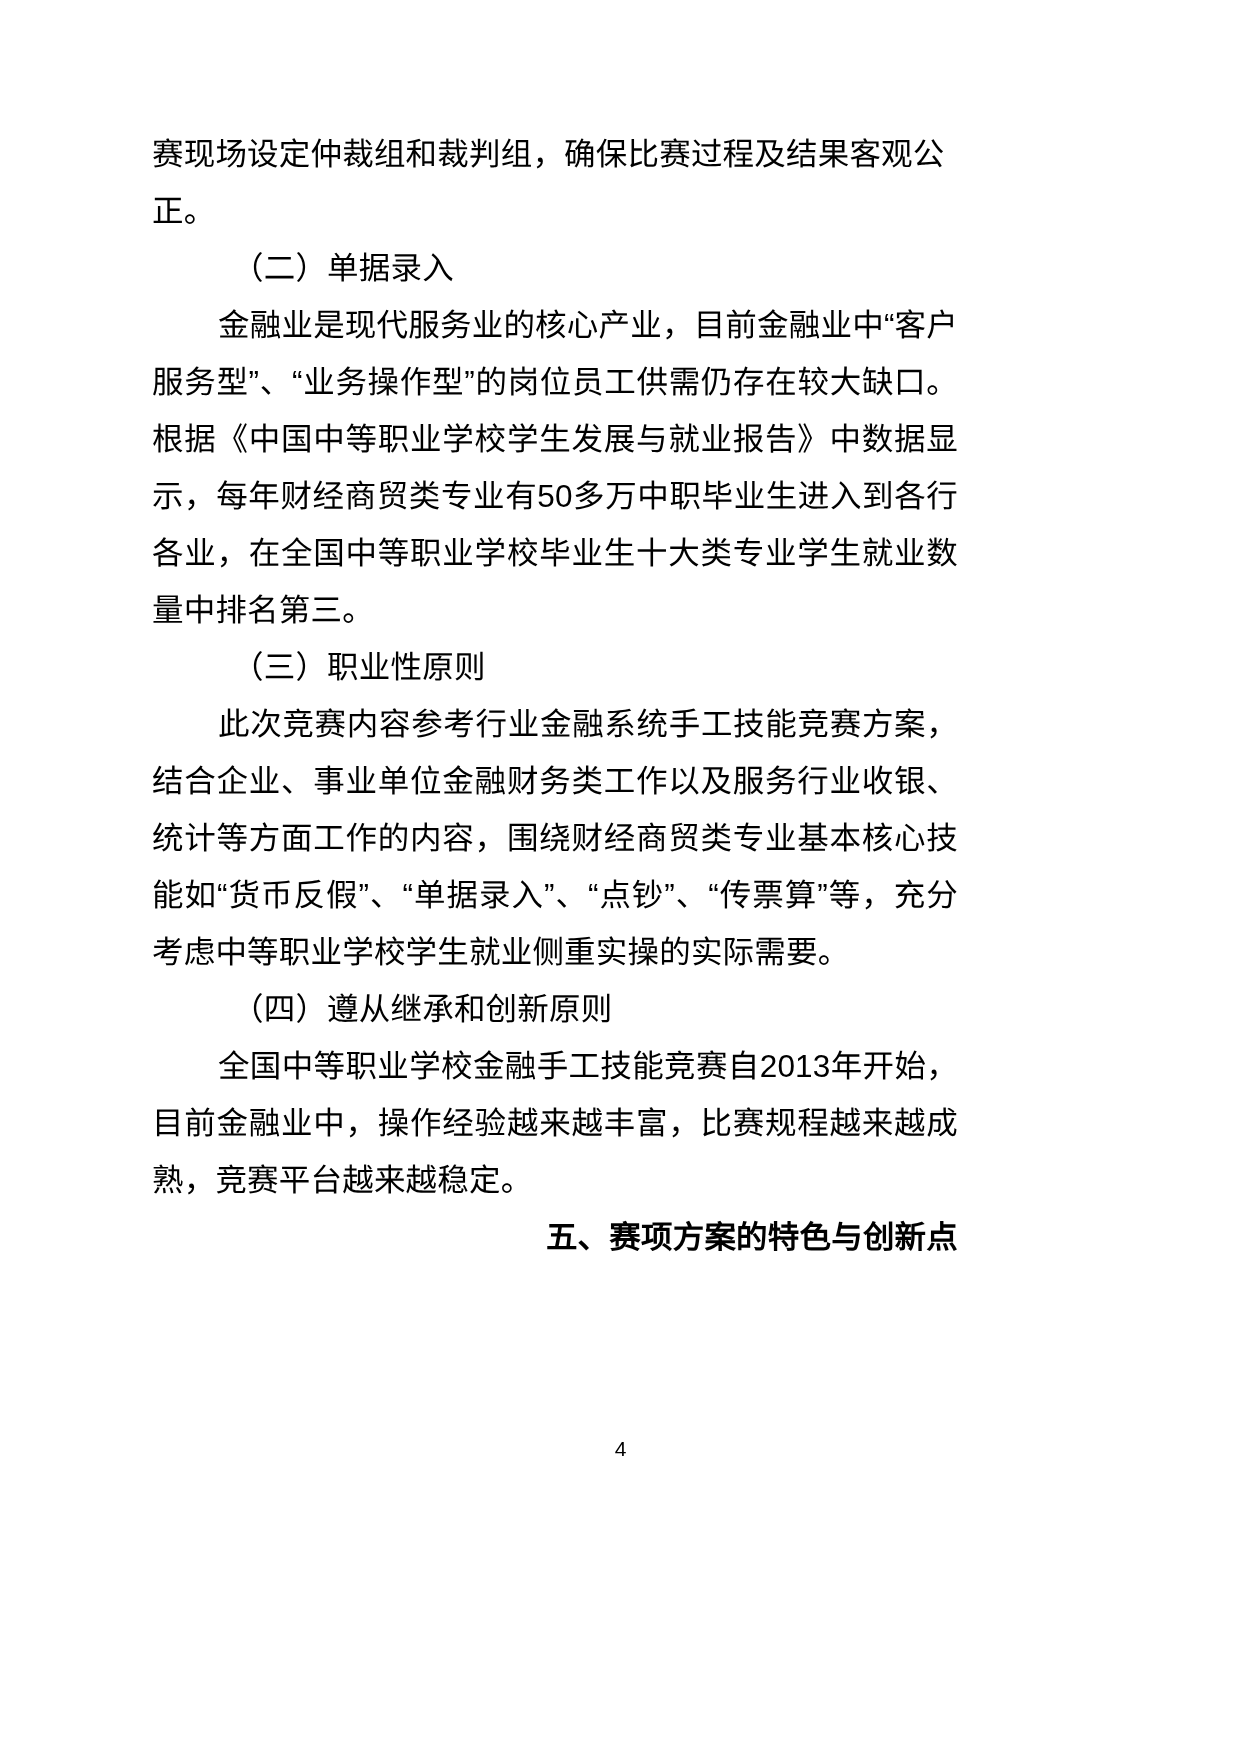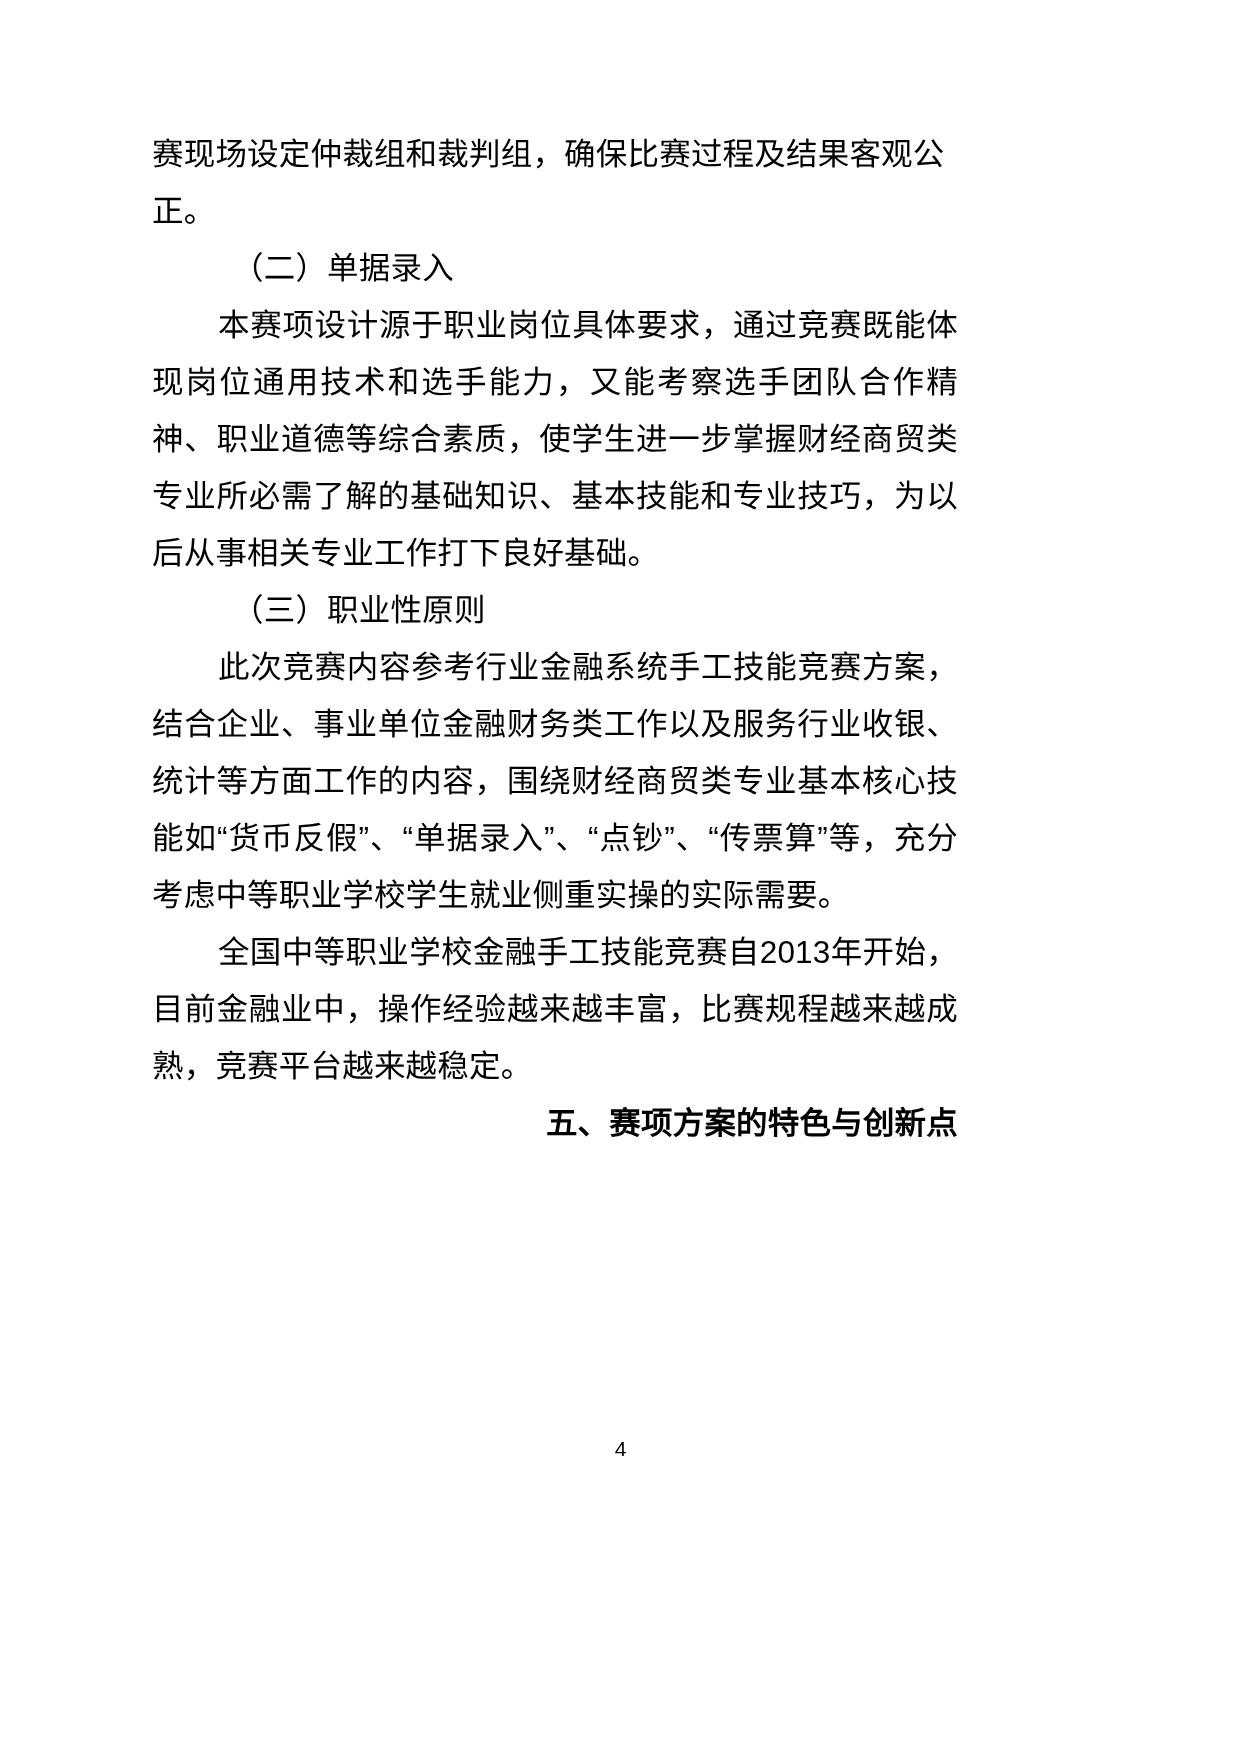--- a/index.html
+++ b/index.html
@@ -63,27 +63,28 @@
 <body>
 
 <div class="page">
 
   <div class="content">
 
     <p class="para flush">赛现场设定仲裁组和裁判组，确保比赛过程及结果客观公正。</p>
 
     <p class="para indent-heading">（二）单据录入</p>
 
+    <p class="para indent2">金融业是现代服务业的核心产业，目前金融业中“客户服务型”、“业务操作型”的岗位员工供需仍存在较大缺口。根据《中国中等职业学校学生发展与就业报告》中数据显示，每年财经商贸类专业有50多万中职毕业生进入到各行各业，在全国中等职业学校毕业生十大类专业学生就业数量中排名第三。</p>
 
-    <p class="para indent2">本赛项设计源于职业岗位具体要求，通过竞赛既能体现岗位通用技术和选手能力，又能考察选手团队合作精神、职业道德等综合素质，使学生进一步掌握财经商贸类专业所必需了解的基础知识、基本技能和专业技巧，为以后从事相关专业工作打下良好基础。</p>
 
     <p class="para indent-heading">（三）职业性原则</p>
 
     <p class="para indent2">此次竞赛内容参考行业金融系统手工技能竞赛方案，结合企业、事业单位金融财务类工作以及服务行业收银、统计等方面工作的内容，围绕财经商贸类专业基本核心技能如“货币反假”、“单据录入”、“点钞”、“传票算”等，充分考虑中等职业学校学生就业侧重实操的实际需要。</p>
 
+    <p class="para indent-heading">（四）遵从继承和创新原则</p>
 
     <p class="para indent2">全国中等职业学校金融手工技能竞赛自2013年开始，目前金融业中，操作经验越来越丰富，比赛规程越来越成熟，竞赛平台越来越稳定。</p>
 
     <p class="para bold-heading">五、赛项方案的特色与创新点</p>
 
 
   </div>
 
   <div class="page-number">4</div>
 

